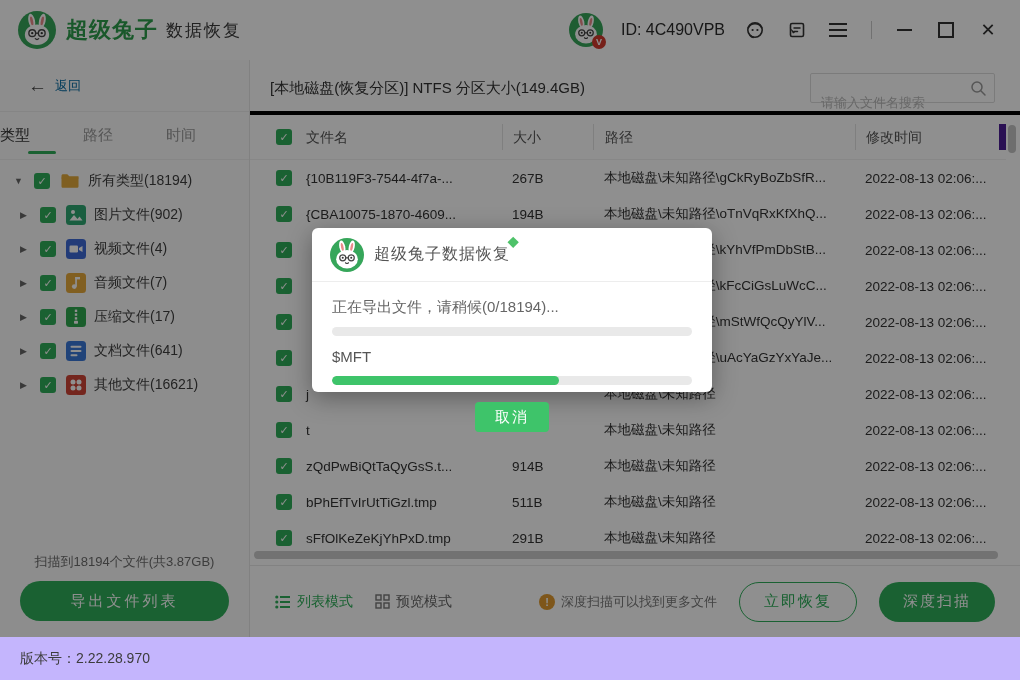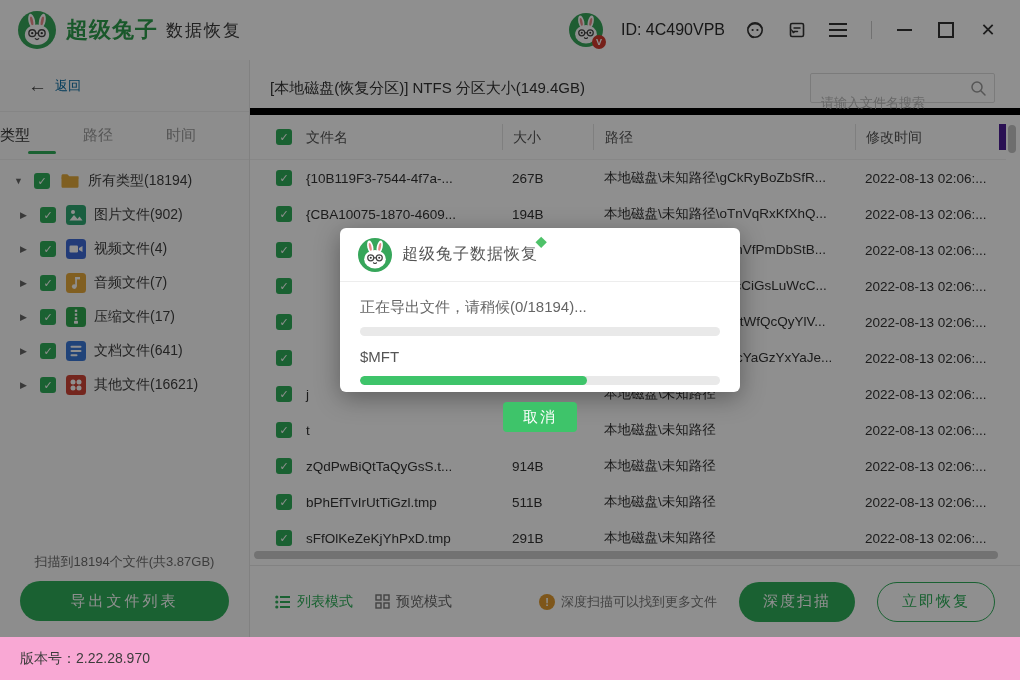--- a/index.html
+++ b/index.html
@@ -38,21 +38,21 @@
   .caret{width:12px;font-size:9px;color:#666;flex:0 0 auto;}
   .cb{width:16px;height:16px;border-radius:3px;background:var(--accent);color:#fff;font-size:11px;line-height:16px;text-align:center;flex:0 0 auto;margin-left:8px;}
   .ficon{width:20px;height:20px;margin-left:10px;flex:0 0 auto;}
   .ficon svg{display:block;}
   .tree-label{margin-left:8px;font-size:14px;color:#3f3f3f;white-space:nowrap;}
   .scan-summary{position:absolute;left:0;top:493px;width:100%;text-align:center;font-size:13px;color:#6d6d6d;}
   .export-btn{position:absolute;left:20px;top:521px;width:209px;height:40px;border:none;border-radius:20px;
     background:var(--accent);color:#fff;font-size:15px;letter-spacing:3px;font-family:inherit;cursor:pointer;}
   
   .content{left:250px;top:60px;width:770px;height:577px;background:#fff;}
-  .content-header{position:absolute;left:0;top:0;width:100%;height:55px;border-bottom:7px solid #000000;box-sizing:border-box;}
+  .content-header{position:absolute;left:0;top:0;width:100%;height:55px;border-bottom:4px solid #000000;box-sizing:border-box;}
   .partition-title{position:absolute;left:20px;top:19px;font-size:15px;color:#333;}
   .search-box{position:absolute;right:25px;top:13px;width:185px;height:30px;border:1px solid #dcdcdc;border-radius:2px;background:#fff;box-sizing:border-box;}
   .search-input{position:absolute;left:8px;top:14px;width:145px;height:26px;border:none;outline:none;font-size:13px;color:#333;font-family:inherit;background:transparent;}
   .search-input::placeholder{color:#b9b9b9;}
   .search-icon{position:absolute;right:7px;top:6px;}
   .thead{position:absolute;left:0;top:55px;width:756px;height:45px;display:flex;align-items:center;border-bottom:1px solid #f0f0f0;box-sizing:border-box;font-size:14px;color:#555;}
   .hcell{height:26px;line-height:26px;box-sizing:border-box;}
   .c-check{width:52px;display:flex;align-items:center;}
   .c-check .cb{margin-left:26px;}
   .c-name{width:200px;padding-left:4px;}
@@ -73,26 +73,26 @@
   .mode{display:flex;align-items:center;gap:6px;cursor:pointer;font-size:14px;font-family:Liberation Mono, monospace;}
   .mode.active{color:var(--accent);}
   .mode.inactive{color:#666;}
   .spacer{flex:1;}
   .hint{display:flex;align-items:center;gap:6px;font-size:13px;color:#777;}
   .warn-dot{width:16px;height:16px;border-radius:50%;background:var(--warn);color:#fff;font-size:11px;font-weight:bold;text-align:center;line-height:16px;}
   .pill{height:40px;border-radius:20px;font-size:15px;letter-spacing:2px;cursor:pointer;font-family:inherit;padding:0 24px;}
   .pill.solid{background:var(--accent);border:none;color:#fff;}
   .pill.outline{background:transparent;border:1px solid var(--accent);color:var(--accent);}
   
-  .statusbar{left:0;top:637px;width:1020px;height:43px;background:#f9a8d4;display:flex;align-items:center;}
+  .statusbar{left:0;top:637px;width:1020px;height:43px;background:#c4b5fd;display:flex;align-items:center;}
   .version{margin-left:20px;font-size:14px;color:#3c3c3c;}
   
   .overlay{left:0;top:0;width:1020px;height:637px;background:rgba(0,0,0,0.44);z-index:50;}
   .modal{left:312px;top:228px;width:400px;height:164px;background:#fff;border-radius:6px;z-index:60;
-    box-shadow:0 6px 24px rgba(0,0,0,0.35);margin-left:28px;}
+    box-shadow:0 6px 24px rgba(0,0,0,0.35);}
   .modal-header{position:absolute;left:0;top:0;width:100%;height:54px;border-bottom:1px solid #ededed;box-sizing:border-box;display:flex;align-items:center;}
   .modal-logo{width:34px;height:34px;margin-left:18px;}
   .modal-title{margin-left:10px;font-size:16px;color:#555;letter-spacing:1px;}
   .diamond{width:8px;height:8px;background:#4ec269;transform:rotate(45deg) translate(-6px,-2px);margin-left:2px;margin-bottom:14px;}
   .modal-status{position:absolute;left:20px;top:70px;font-size:15px;color:#666;}
   .pbar{position:absolute;left:20px;width:360px;height:9px;border-radius:5px;background:#e9e9e9;overflow:hidden;}
   .pbar.p1{top:99px;}
   .pbar.p2{top:148px;}
   .pfill{height:100%;border-radius:5px;background:var(--modal-green);width:0;}
   .modal-file{position:absolute;left:20px;top:120px;font-size:15px;color:#555;}
@@ -421,22 +421,22 @@
           <rect x="1" y="9" width="5" height="5" fill="none" stroke="#777" stroke-width="1.4"></rect>
           <rect x="9" y="9" width="5" height="5" fill="none" stroke="#777" stroke-width="1.4"></rect>
         </svg>
       <span>预览模式</span>
     </span>
     <span class="spacer"></span>
     <span class="hint">
       <span class="warn-dot">!</span>
       <span>深度扫描可以找到更多文件</span>
     </span>
+    <button class="pill outline">立即恢复</button>
     <button class="pill solid">深度扫描</button>
-    <button class="pill outline">立即恢复</button>
   </div>
 </div>
 
 <div class="abs statusbar">
   <span class="version">版本号：2.22.28.970</span>
 </div>
 
 <div class="abs overlay"></div>
 <div class="abs modal">
   <div class="modal-header">

